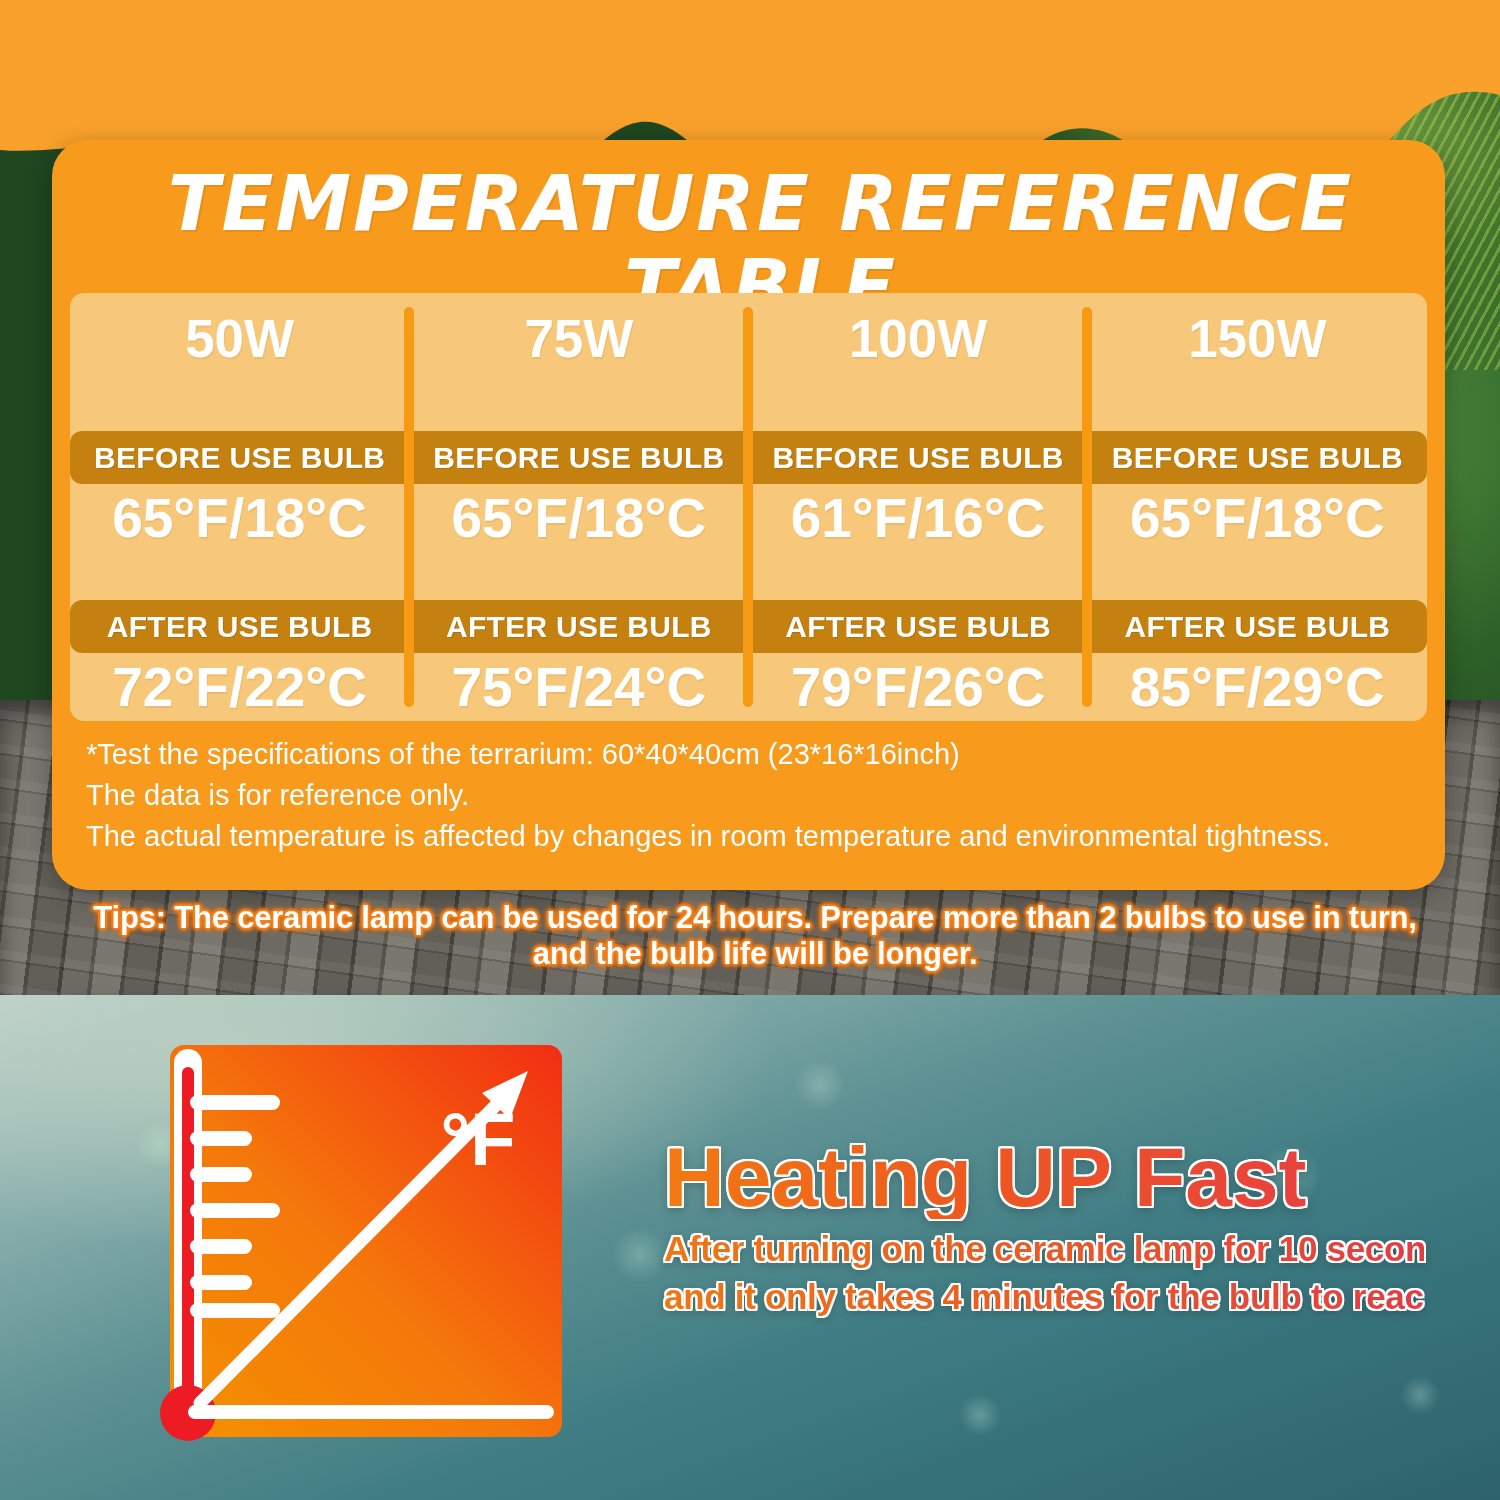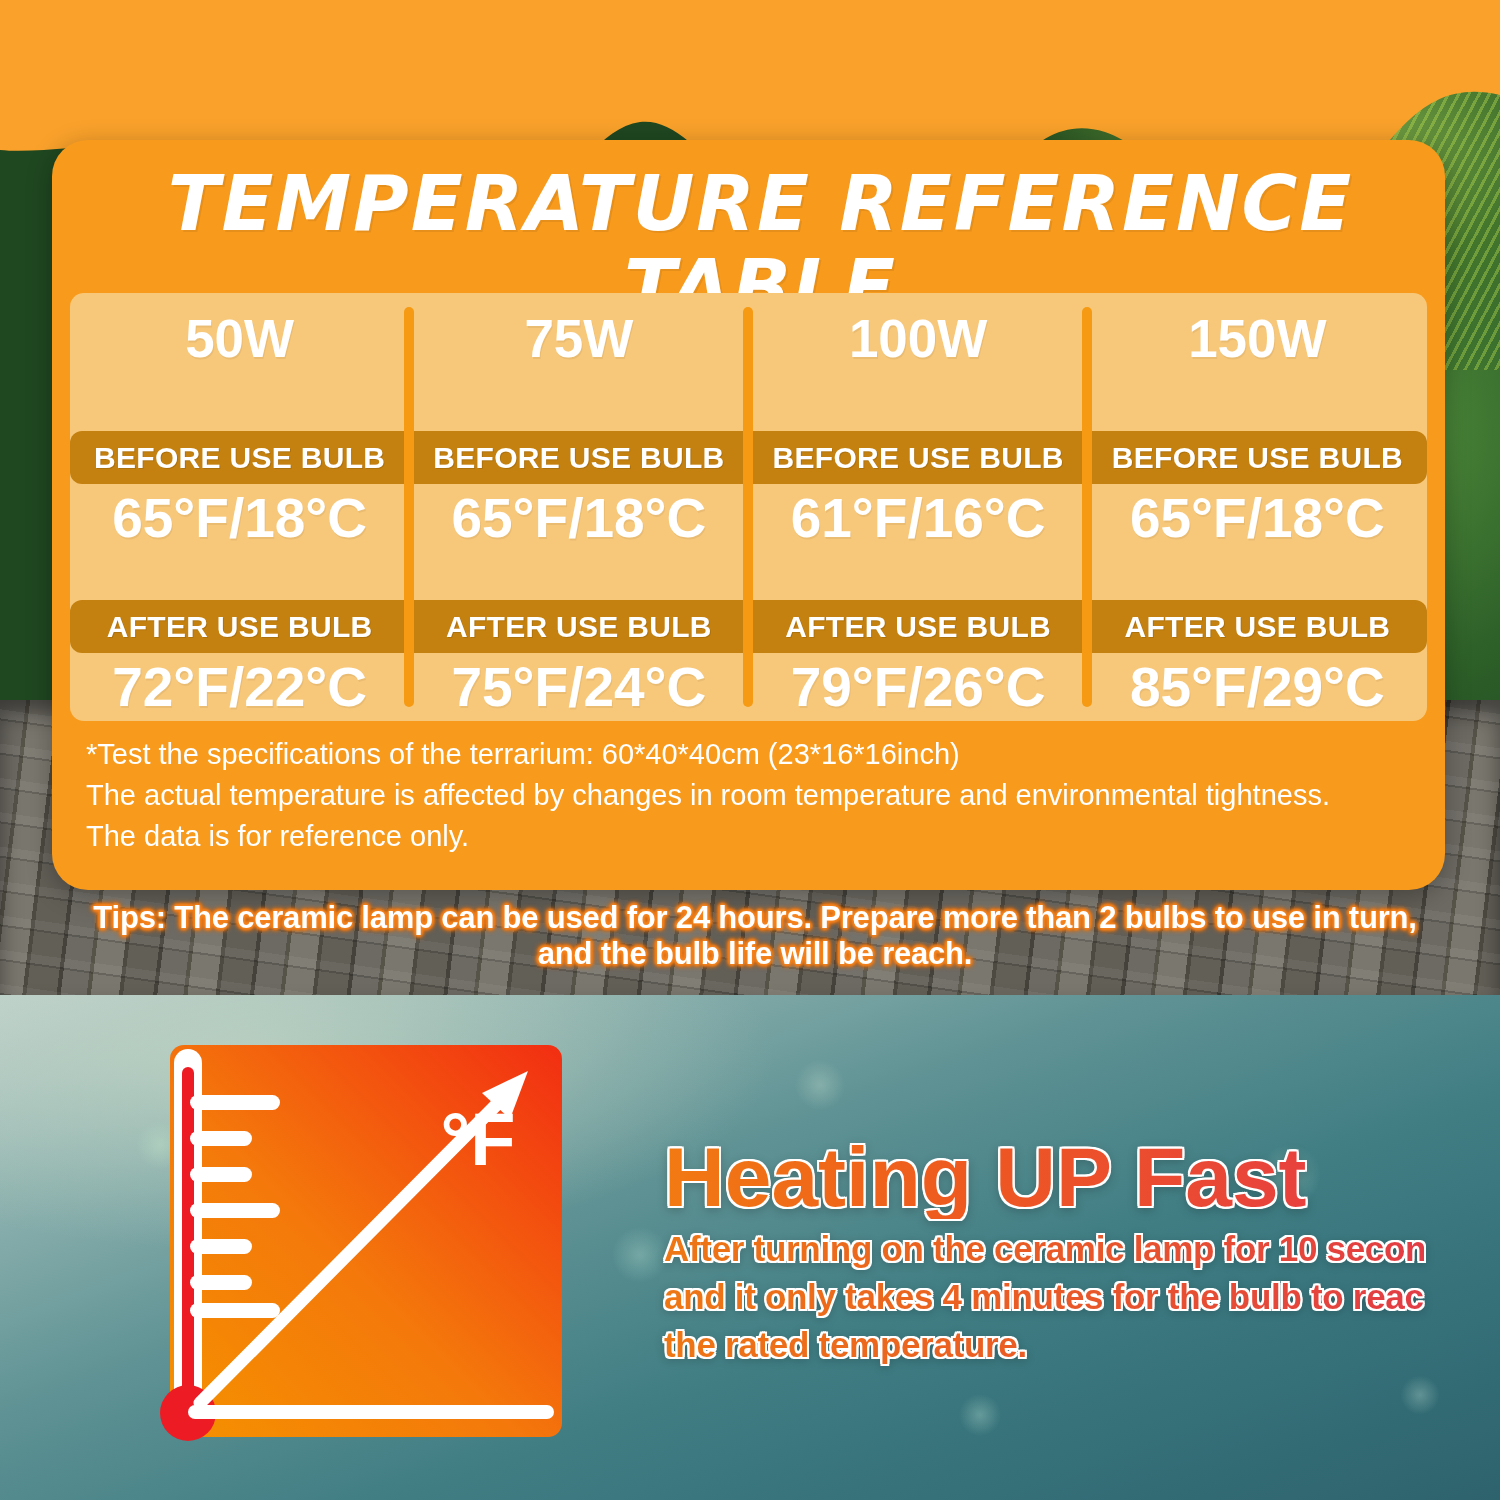--- a/index.html
+++ b/index.html
@@ -224,28 +224,28 @@
 
         <div class="vdivs">
           <div class="vdiv" style="left:334px"></div>
           <div class="vdiv" style="left:673px"></div>
           <div class="vdiv" style="left:1012px"></div>
         </div>
       </div>
 
       <div class="notes">
         <div>*Test the specifications of the terrarium: 60*40*40cm (23*16*16inch)</div>
+        <div>The data is for reference only.</div>
         <div>The actual temperature is affected by changes in room temperature and environmental tightness.</div>
-        <div>The data is for reference only.</div>
       </div>
     </div>
 
     <div class="tips">
       <div>Tips: The ceramic lamp can be used for 24 hours. Prepare more than 2 bulbs to use in turn,</div>
-      <div>and the bulb life will be reach.</div>
+      <div>and the bulb life will be longer.</div>
     </div>
   </div>
 
   <div class="bottom-section">
     <div class="bokeh"></div>
 
     <div class="icon-wrap">
       <svg viewBox="0 0 412 412" aria-hidden="true">
         <defs>
           <linearGradient id="heatgrad" x1="0" y1="1" x2="1" y2="0">
@@ -282,17 +282,16 @@
 
         <text x="318" y="130" font-family="Liberation Sans, sans-serif" font-size="74" font-weight="bold" fill="#ffffff" text-anchor="middle">°F</text>
       </svg>
     </div>
 
     <div class="b-head">Heating UP Fast</div>
 
     <div class="b-body">
       <div>After turning on the ceramic lamp for 10 seconds,</div>
       <div>and it only takes 4 minutes for the bulb to reach</div>
-      <div>the rated temperature.</div>
     </div>
   </div>
 
 </div>
 
 </body></html>

